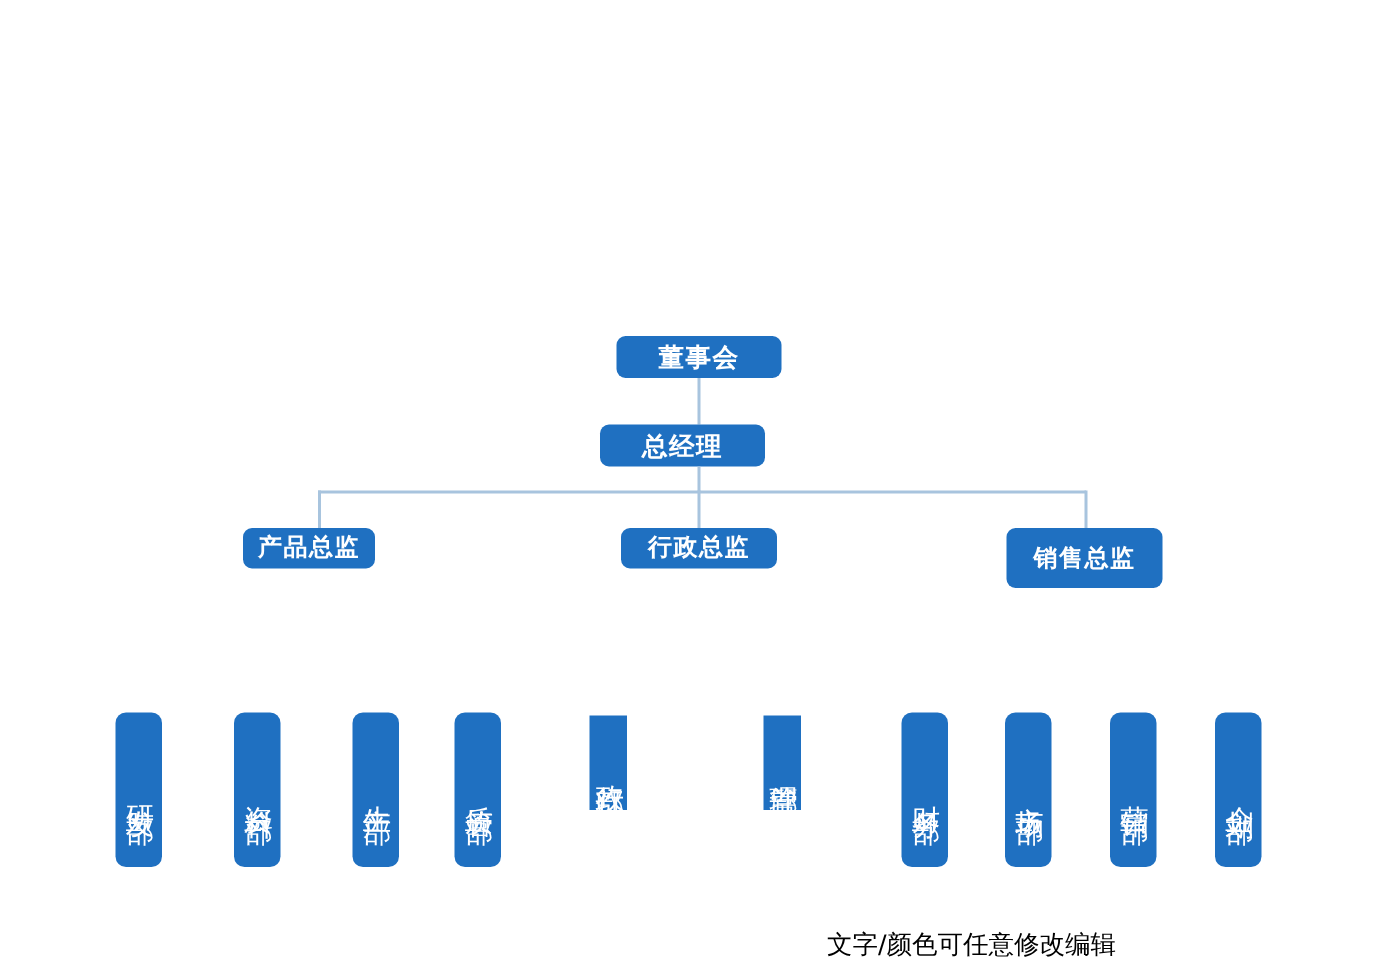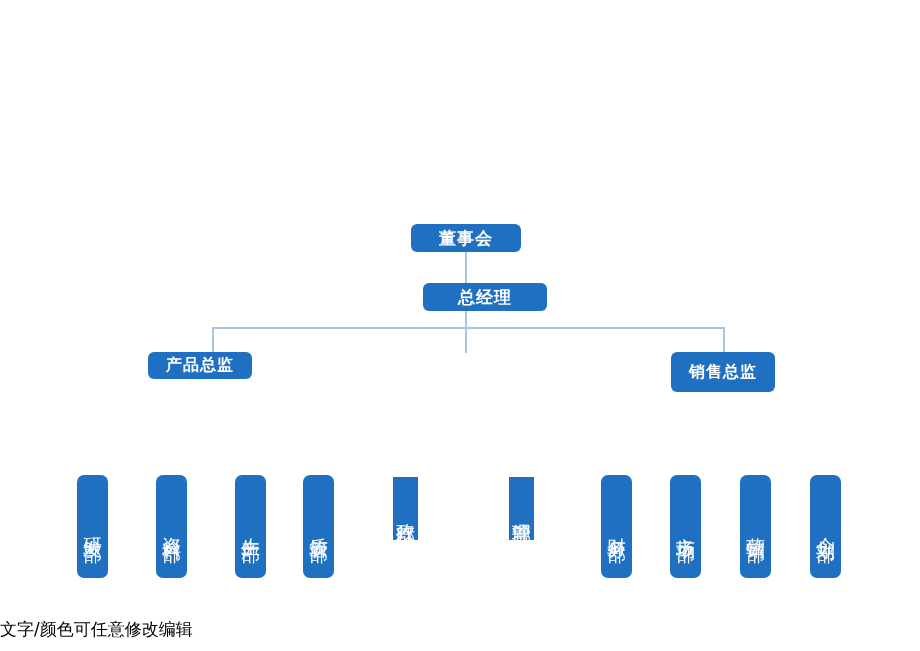--- a/index.html
+++ b/index.html
@@ -104,52 +104,55 @@
   }
   .conn.v { width: 2px; }
   .conn.h { height: 2px; }
 
   
   #footer-note {
     position: absolute;
     left: 0;
     top: 618px;
     width: 744px;
-    text-align: left;
+    text-align: right;
     font-size: 17px;
     color: #000000;
     font-family: "DejaVu Sans", "Liberation Sans", sans-serif;
   }
 </style>
 </head>
 <body>
 
 <div id="canvas">
 
 
   <div class="node top" style="left:411px; top:224px; width:110px; height:28px;">
     <span>董事会</span>
   </div>
 
   <div class="conn v" style="left:465px; top:252px; height:31px;"></div>
 
-  <div class="node top" style="left:423px; top:283px; width:124px; height:28px;">
+  <div class="node top" style="left:400px; top:283px; width:110px; height:28px;">
     <span>总经理</span>
   </div>
 
   <div class="conn v" style="left:465px; top:311px; height:17px;"></div>
 
   <div class="conn h" style="left:212px; top:327px; width:512px;"></div>
 
   <div class="conn v" style="left:212px; top:327px; height:26px;"></div>
   <div class="conn v" style="left:465px; top:327px; height:26px;"></div>
   <div class="conn v" style="left:723px; top:327px; height:26px;"></div>
 
-  <div class="node dir" style="left:148px; top:352px; width:104px; height:27px;">
+  <div class="node dir" style="left:162px; top:352px; width:88px; height:27px;">
     <span>产品总监</span>
+  </div>
+  <div class="node dir" style="left:414px; top:352px; width:104px; height:27px;">
+    <span>行政总监</span>
   </div>
   <div class="node dir" style="left:671px; top:352px; width:104px; height:40px;">
     <span>销售总监</span>
   </div>
 
   <div class="dept wide" style="left:77px; top:475px; width:31px; height:103px;">
     <span class="vtext">研发部</span>
   </div>
 
   <div class="dept wide" style="left:156px; top:475px; width:31px; height:103px;">

